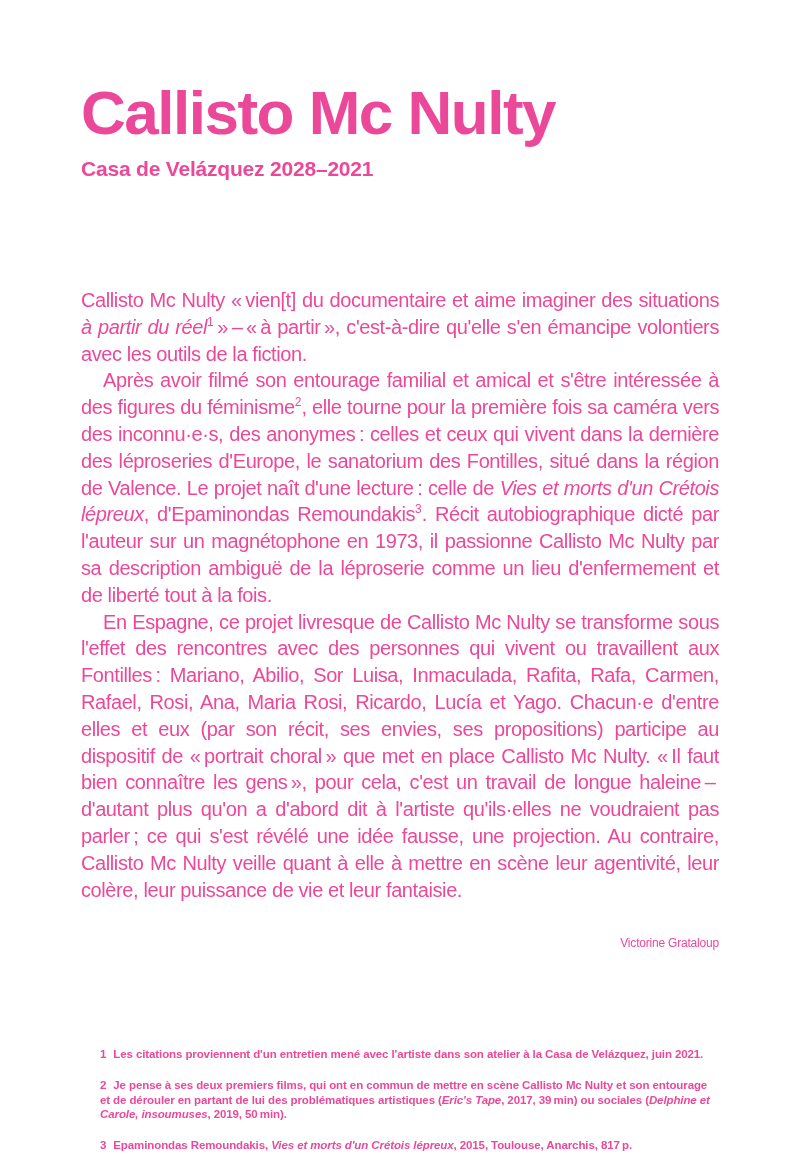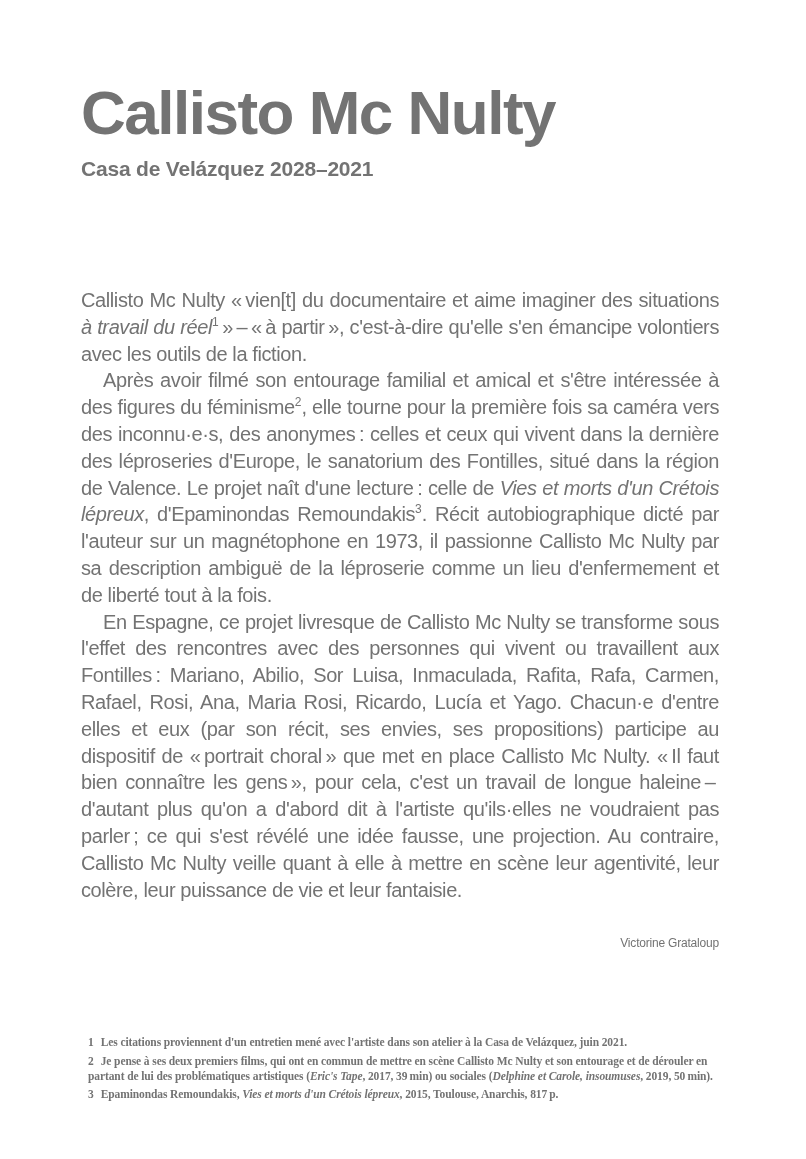--- a/index.html
+++ b/index.html
@@ -5,21 +5,21 @@
   html, body {
     margin: 0;
     padding: 0;
     background: #ffffff;
   }
   .page {
     position: relative;
     width: 806px;
     height: 1159px;
     background: #ffffff;
-    color: #737373;
+    color: #ec4899;
     font-family: "Liberation Sans", sans-serif;
     overflow: hidden;
   }
   .header {
     position: absolute;
     top: 82px;
     left: 81px;
     right: 87px;
   }
   .title {
@@ -71,39 +71,38 @@
     position: absolute;
     top: 1031px;
     left: 84px;
     width: 650px;
     font-size: 11.5px;
     line-height: 14.8px;
     font-weight: 700;
     letter-spacing: -0.1px;
   }
   .fn {
-    margin: 4px;
-    font-family: Liberation Serif, serif;
+    margin: 16px;
   }
   .fn-num {
     padding-right: 7px;
   }
 </style>
 </head>
 <body>
 
 <div class="page">
   <header class="header">
     <h1 class="title">Callisto Mc Nulty</h1>
     <div class="subtitle">Casa de Velázquez 2028–2021</div>
   </header>
 
   <main class="body">
 
-    <p class="par"><span>Callisto Mc Nulty « vien[t] du documentaire et aime imaginer des situations </span><span class="it">à travail du réel</span><sup class="fn-ref">1</sup><span> » – « à partir », c'est-à-dire qu'elle s'en émancipe volontiers avec les outils de la fiction.</span></p>
+    <p class="par"><span>Callisto Mc Nulty « vien[t] du documentaire et aime imaginer des situations </span><span class="it">à partir du réel</span><sup class="fn-ref">1</sup><span> » – « à partir », c'est-à-dire qu'elle s'en émancipe volontiers avec les outils de la fiction.</span></p>
       <p class="par indent"><span>Après avoir filmé son entourage familial et amical et s'être intéressée à des figures du féminisme</span><sup class="fn-ref">2</sup><span>, elle tourne pour la première fois sa caméra vers des inconnu·e·s, des anonymes : celles et ceux qui vivent dans la dernière des léproseries d'Europe, le sanatorium des Fontilles, situé dans la région de Valence. Le projet naît d'une lecture : celle de </span><span class="it">Vies et morts d'un Crétois lépreux</span><span>, d'Epaminondas Remoundakis</span><sup class="fn-ref">3</sup><span>. Récit autobiographique dicté par l'auteur sur un magnétophone en 1973, il passionne Callisto Mc Nulty par sa description ambiguë de la léproserie comme un lieu d'enfermement et de liberté tout à la fois.</span></p>
       <p class="par indent"><span>En Espagne, ce projet livresque de Callisto Mc Nulty se transforme sous l'effet des rencontres avec des personnes qui vivent ou travaillent aux Fontilles : Mariano, Abilio, Sor Luisa, Inmaculada, Rafita, Rafa, Carmen, Rafael, Rosi, Ana, Maria Rosi, Ricardo, Lucía et Yago. Chacun·e d'entre elles et eux (par son récit, ses envies, ses propositions) participe au dispositif de « portrait choral » que met en place Callisto Mc Nulty. « Il faut bien connaître les gens », pour cela, c'est un travail de longue haleine – d'autant plus qu'on a d'abord dit à l'artiste qu'ils·elles ne voudraient pas parler ; ce qui s'est révélé une idée fausse, une projection. Au contraire, Callisto Mc Nulty veille quant à elle à mettre en scène leur agentivité, leur colère, leur puissance de vie et leur fantaisie.</span></p>
       <div class="byline">Victorine Grataloup</div>
   </main>
 
   <footer class="footnotes">
 
   <p class="fn"><span class="fn-num">1</span><span>Les citations proviennent d'un entretien mené avec l'artiste dans son atelier à la Casa de Velázquez, juin 2021.</span></p>
       <p class="fn"><span class="fn-num">2</span><span>Je pense à ses deux premiers films, qui ont en commun de mettre en scène Callisto Mc Nulty et son entourage et de dérouler en partant de lui des problématiques artistiques (</span><span class="it">Eric's Tape</span><span>, 2017, 39 min) ou sociales (</span><span class="it">Delphine et Carole, insoumuses</span><span>, 2019, 50 min).</span></p>
       <p class="fn"><span class="fn-num">3</span><span>Epaminondas Remoundakis, </span><span class="it">Vies et morts d'un Crétois lépreux</span><span>, 2015, Toulouse, Anarchis, 817 p.</span></p>

